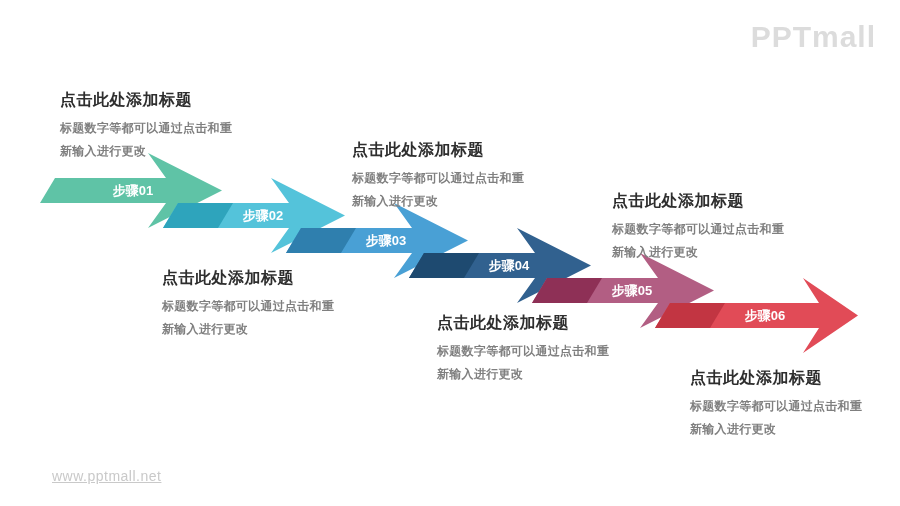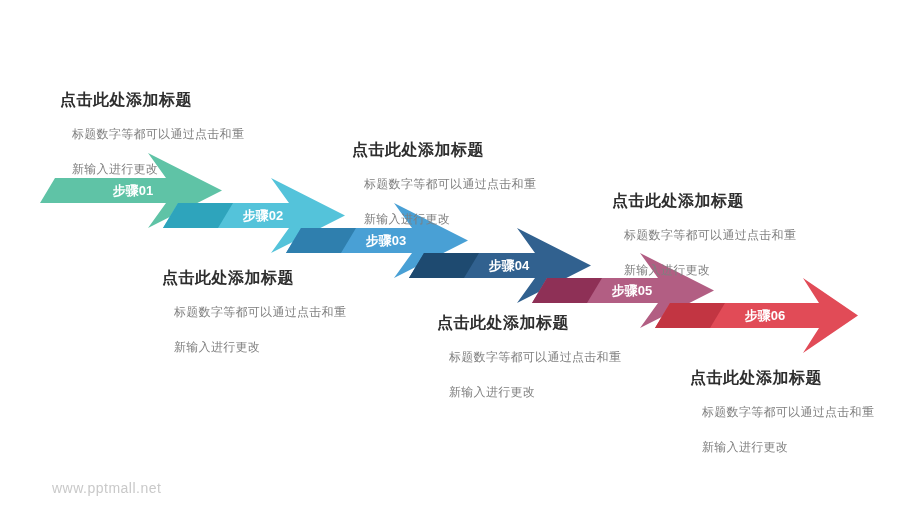--- a/index.html
+++ b/index.html
@@ -6,41 +6,42 @@
   #slide{
     position:relative;width:900px;height:506px;background:#ffffff;overflow:hidden;
     font-family:"Liberation Sans","DejaVu Sans",sans-serif;
   }
   .logo{
     position:absolute;top:20px;right:24px;
     font-size:30px;font-weight:bold;letter-spacing:1px;
     color:#dcdcdc;
   }
   .footer-url{
-    position:absolute;left:52px;top:480px;
-    font-size:14px;color:#c9c9c9;letter-spacing:0.5px;
+    position:absolute;left:52px;top:468px;
+    font-size:14px;color:#c9c9c9;letter-spacing:0.5px;text-decoration:underline;
   }
   #arrow-layer{position:absolute;left:0;top:0;}
   .step-label{
     fill:#ffffff;font-size:13px;font-weight:bold;
     font-family:"Liberation Sans","DejaVu Sans",sans-serif;
   }
   .block{position:absolute;width:250px;}
   .block-title{
     margin:12px 0 6px 0;font-size:16px;font-weight:bold;color:#2e2e2e;letter-spacing:0.5px;
   }
   .block-line{
-    margin:12px;font-size:12px;color:#7f7f7f;line-height:23px;letter-spacing:0.3px;
+    margin:0;font-size:12px;color:#7f7f7f;line-height:23px;letter-spacing:0.3px;font-weight:bold;
   }
 </style>
 </head>
 <body>
 
 <div id="slide">
 
+  <div class="logo">PPTmall</div>
 
   <svg id="arrow-layer" width="900" height="506" viewBox="0 0 900 506">
 
     <g transform="translate(40,153)">
       <polygon points="15,25 126,25 108,0 182,37.5 108,75 126,50 0,50" fill="#5FC3A6"></polygon>
       <text class="step-label" x="93" y="42" text-anchor="middle">步骤01</text>
     </g>
 
     <g transform="translate(163,178)">
       <polygon points="15,25 126,25 108,0 182,37.5 108,75 126,50 0,50" fill="#54C3DA"></polygon>

